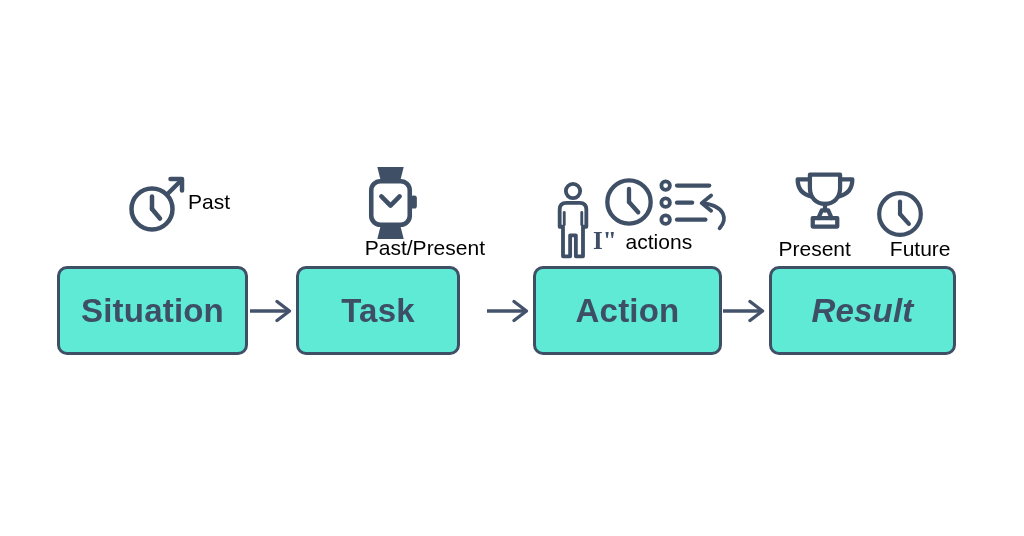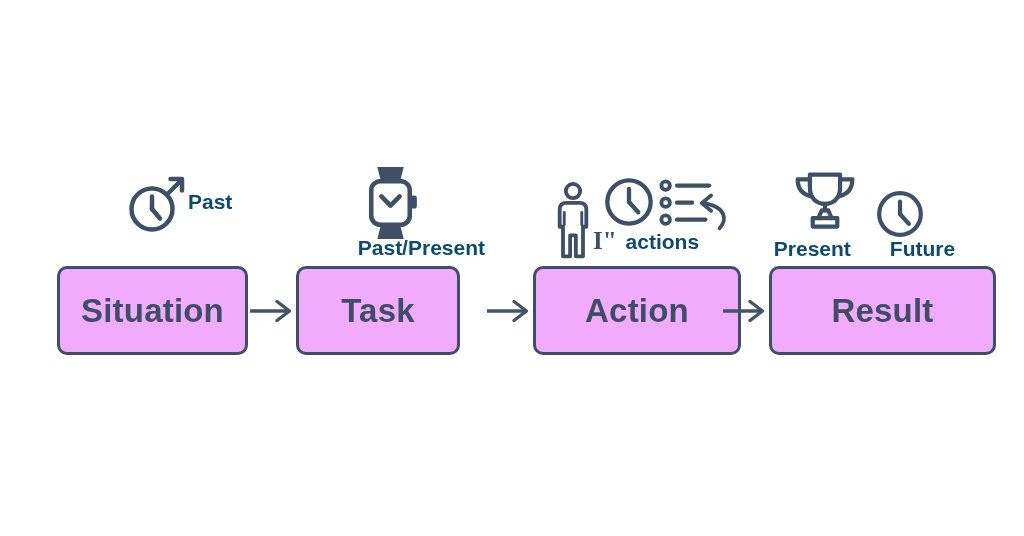--- a/index.html
+++ b/index.html
@@ -11,37 +11,37 @@
     font-family: "Liberation Sans", sans-serif;
     color: #3e4f66;
     overflow: hidden;
   }
   .box {
     position: absolute;
     top: 266px;
     height: 89px;
     border: 3.5px solid #3e4f66;
     border-radius: 10px;
-    background: #f0abfc;
+    background: #5eead4;
     display: flex;
     align-items: center;
     justify-content: center;
     box-sizing: border-box;
   }
   .box .box-label {
     font-size: 33px;
     font-weight: 700;
     color: #3d4e65;
     letter-spacing: 0.2px;
   }
   .note {
     position: absolute;
     font-size: 21px;
-    font-weight: 700;
-    color: #0c4a6e;
+    font-weight: 400;
+    color: #000000;
     white-space: nowrap;
   }
   .note-center { text-align: right; }
   .serif-i {
     font-family: "Liberation Serif", serif;
     font-weight: 700;
     font-size: 25px;
     line-height: 1;
   }
   .icon { position: absolute; }
@@ -131,24 +131,24 @@
     <span class="note" style="position:static;">Present</span>
     <span class="note" style="position:static;margin-left:20px;">Future</span>
   </div>
 
   <div class="box" style="left:57px; width:191px;">
     <span class="box-label">Situation</span>
   </div>
   <div class="box" style="left:296px; width:164px;">
     <span class="box-label">Task</span>
   </div>
-  <div class="box" style="left:533px; width:208px;">
+  <div class="box" style="left:533px; width:189px;">
     <span class="box-label">Action</span>
   </div>
-  <div class="box" style="left:769px; width:227px;">
+  <div class="box" style="left:769px; width:187px;font-style:italic;">
     <span class="box-label">Result</span>
   </div>
 
   <svg class="flow-arrow" style="left:250px;" width="44" height="30" viewBox="0 0 44 30">
     <g fill="none" stroke="#44536b" stroke-width="3.4" stroke-linecap="round" stroke-linejoin="round">
       <path d="M0 15 H38"></path>
       <polyline points="27,5.5 39.5,15 27,24.5"></polyline>
     </g>
   </svg>
   <svg class="flow-arrow" style="left:487px;" width="44" height="30" viewBox="0 0 44 30">

